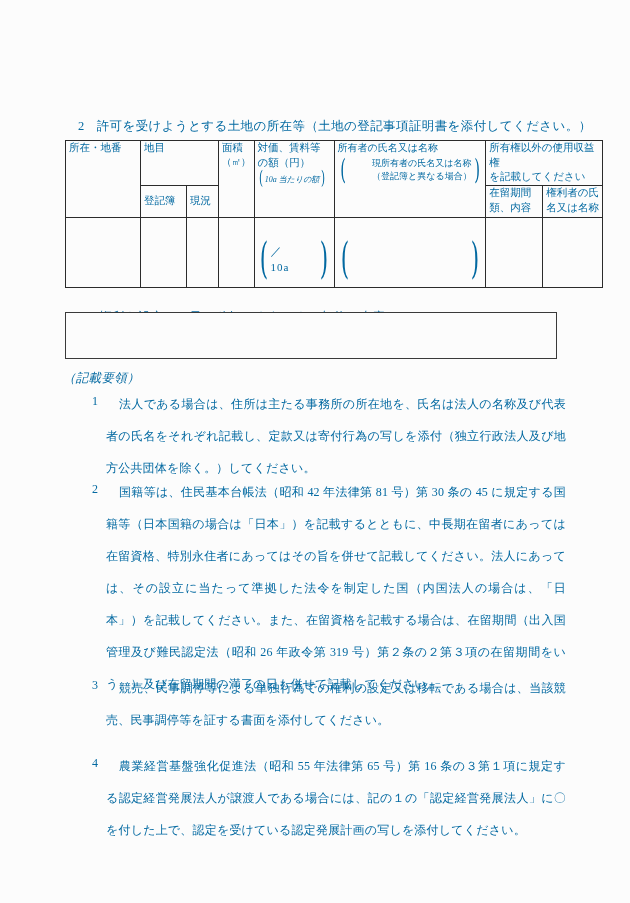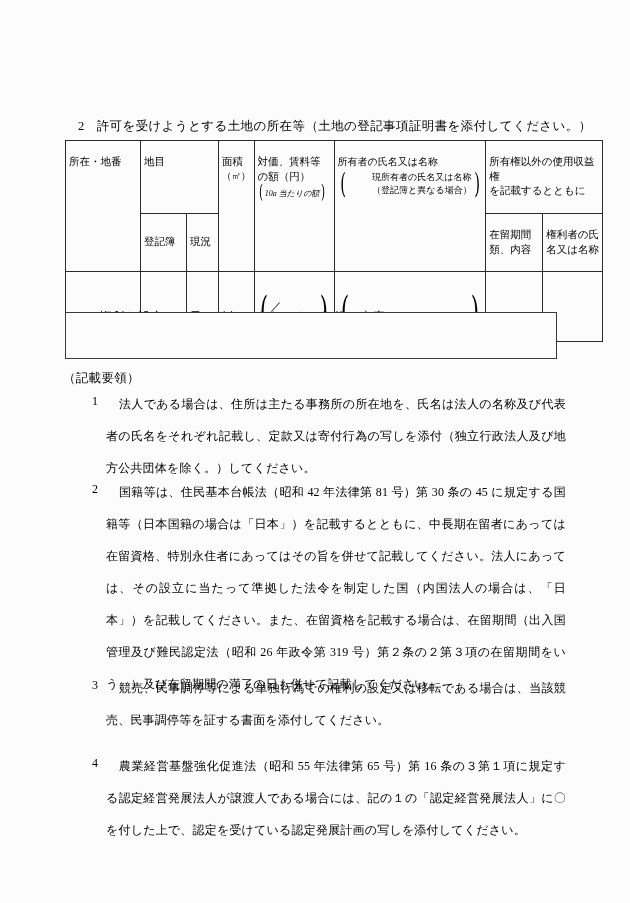--- a/index.html
+++ b/index.html
@@ -2,37 +2,37 @@
 <html><head>
 <meta charset="utf-8">
 <style>
   * { margin:0; padding:0; box-sizing:border-box; }
   html,body { background:#e8e8e8; }
   .page {
     position:relative;
     width:630px; height:903px;
     background:#fcfcfc;
     font-family:"Liberation Serif","DejaVu Serif",serif;
-    color:#000000;
+    color:#0369a1;
     overflow:hidden;
   }
   
   .sec-head {
     position:absolute; left:78px;
     font-size:12.5px; letter-spacing:0.4px; white-space:nowrap;
   }
   .sec-head .num { display:inline-block; margin-right:12px; }
   
   .land-table {
     position:absolute; top:140px; left:65px;
     border-collapse:collapse; table-layout:fixed;
   }
   .land-table td {
     border:1px solid #2b2b2b;
-    padding:14px 3px;
+    padding:0 3px;
     font-size:10.5px;
     line-height:1.4;
     vertical-align:top;
     overflow:hidden;
   }
   .r1 { height:23px; }
   .r2 { height:32px; }
   .r3 { height:70px; }
   .v-mid { vertical-align:middle !important; }
   .small9  { font-size:9.5px; line-height:1.35; }
@@ -50,21 +50,21 @@
   .cell-price-body .unit { font-size:11px; margin:0 17px 5px auto; letter-spacing:1px; }
   .cell-owner-body { display:flex; align-items:flex-end; justify-content:space-between; height:66px; padding:0 3px 4px 3px; }
   
   .contract-box {
     position:absolute; top:312px; left:65px;
     width:492px; height:47px;
     border:1px solid #3a3a3a;
     background:#fcfcfc;
   }
   
-  .notes-head { position:absolute; left:63px; top:370px; font-size:12.5px; letter-spacing:0.3px; }
+  .notes-head { position:absolute; left:63px; top:370px; font-size:12.5px; letter-spacing:0.3px;font-style:italic; }
   .note-item { position:absolute; left:92px; width:474px; }
   .note-item .n {
     position:absolute; left:0; top:0;
     font-size:12px; line-height:27.5px;
   }
   .note-item .t {
     margin-left:14px; width:460px;
     font-size:12px; line-height:32px;
     text-align:justify; text-justify:inter-character;
     text-indent:13px;
@@ -118,21 +118,21 @@
           <span class="br br-owner-head">(</span>
           <span class="col">
             <div>現所有者の氏名又は名称</div>
             <div>（登記簿と異なる場合）</div>
           </span>
           <span class="br br-owner-head">)</span>
         </div>
       </td>
       <td colspan="2" class="small9">
         <div>所有権以外の使用収益権</div>
-        <div>を記載するとともに</div>
+        <div>を記載してください</div>
       </td>
     </tr>
     <tr class="r2">
       <td class="v-mid">登記簿</td>
       <td class="v-mid">現況</td>
       <td class="small9">
         <div>在留期間</div>
         <div>類、内容</div>
       </td>
       <td class="small9">

